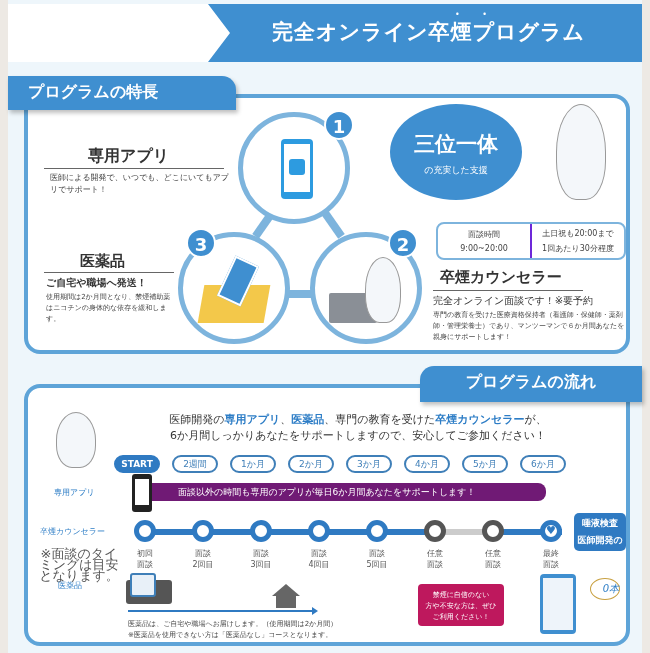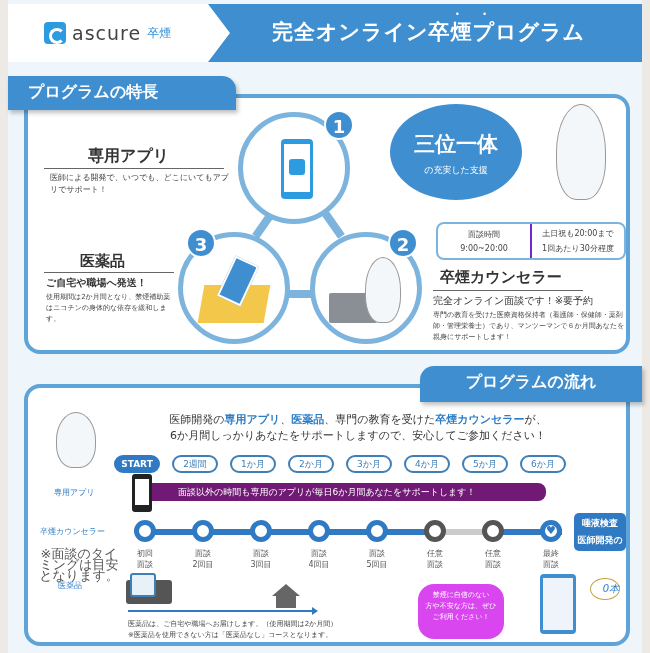--- a/index.html
+++ b/index.html
@@ -49,34 +49,29 @@
 .nlabel{position:absolute;top:548px;width:40px;text-align:center;font-size:8px;color:#555;line-height:11px}
 .badge{position:absolute;left:566px;top:513px;width:52px;height:38px;background:#2f7ac2;border-radius:5px;color:#fff;font-size:9px;font-weight:bold;text-align:center;line-height:17px;padding-top:2px}
 .note{position:absolute;left:28px;top:548px;font-size:13px;color:#555;text-align:center;line-height:11px}
 .truck{position:absolute;left:118px;top:580px;width:46px;height:24px;background:#555;border-radius:3px}
 .box{position:absolute;left:122px;top:573px;width:26px;height:24px;border:2px solid #3f7fb8;background:#e8f0f8;border-radius:3px}
 .house{position:absolute;left:264px;top:584px;width:0;height:0;border-left:14px solid transparent;border-right:14px solid transparent;border-bottom:12px solid #666}
 .house-body{position:absolute;left:268px;top:596px;width:20px;height:12px;background:#666}
 .arrowline{position:absolute;left:120px;top:610px;width:186px;height:2px;background:#2f7ac2}
 .arrowline:after{content:"";position:absolute;right:-4px;top:-3px;border-left:6px solid #2f7ac2;border-top:4px solid transparent;border-bottom:4px solid transparent}
 .meddesc{position:absolute;left:120px;top:619px;font-size:7px;color:#444;line-height:11px}
-.callout{position:absolute;left:410px;top:584px;width:86px;height:55px;background:#d946ef;border-radius:16px;color:#fff;font-size:7px;text-align:center;line-height:11px;padding-top:6px}
+.callout{position:absolute;left:410px;top:584px;width:86px;height:42px;background:#be185d;border-radius:4px;color:#fff;font-size:7px;text-align:center;line-height:11px;padding-top:6px}
 .zero{position:absolute;left:582px;top:578px;width:30px;height:22px;border:1px solid #c8a040;border-radius:50%;font-size:10px;color:#2d7dc6;text-align:right;line-height:20px;font-style:italic}
 .person{position:absolute;border-radius:50% 50% 40% 40%;background:#f4f7fa;border:1px solid #999}
 </style>
 </head>
 <body>
 
 <div class="page">
   <div class="hdr">
-    <div class="logo">
-      <div class="logo-icon"></div>
-      <span class="logo-text">ascure</span>
-      <span class="logo-sub">卒煙</span>
-    </div>
     <div class="hdr-blue"></div>
     <div class="dots">• •</div>
     <div class="hdr-title">完全オンライン卒煙プログラム</div>
   </div>
 
   <div class="sec1"></div>
   <div class="tag tag1">プログラムの特長</div>
 
   <div style="position:absolute;left:255px;top:200px;width:8px;height:40px;background:#7db4dd;transform:rotate(35deg)"></div>
   <div style="position:absolute;left:318px;top:200px;width:8px;height:40px;background:#7db4dd;transform:rotate(-35deg)"></div>

